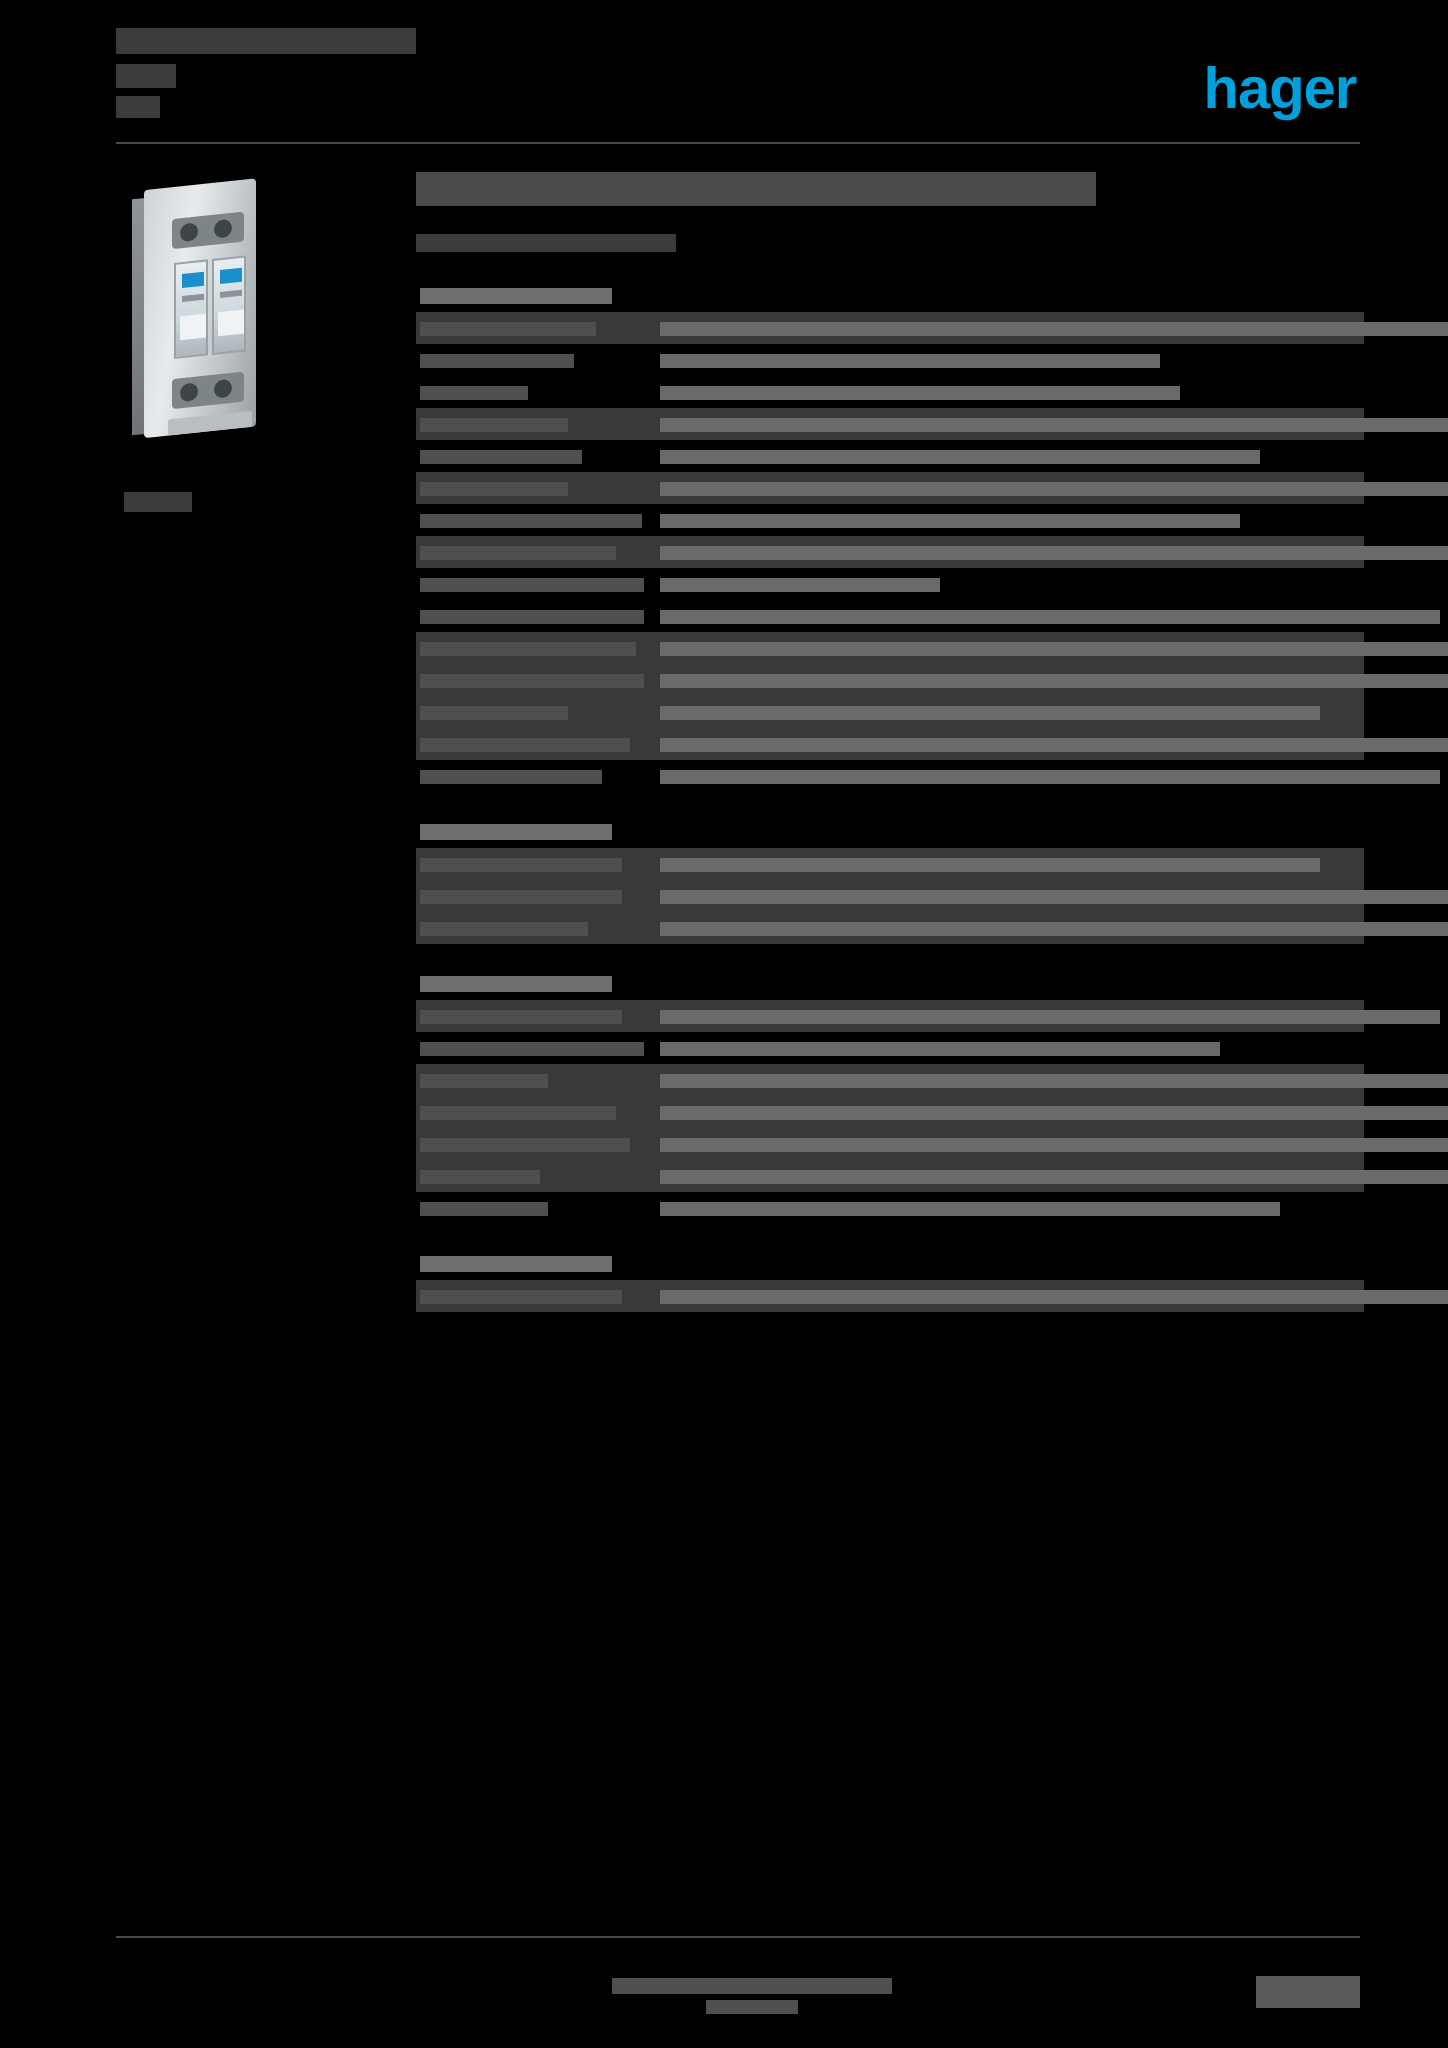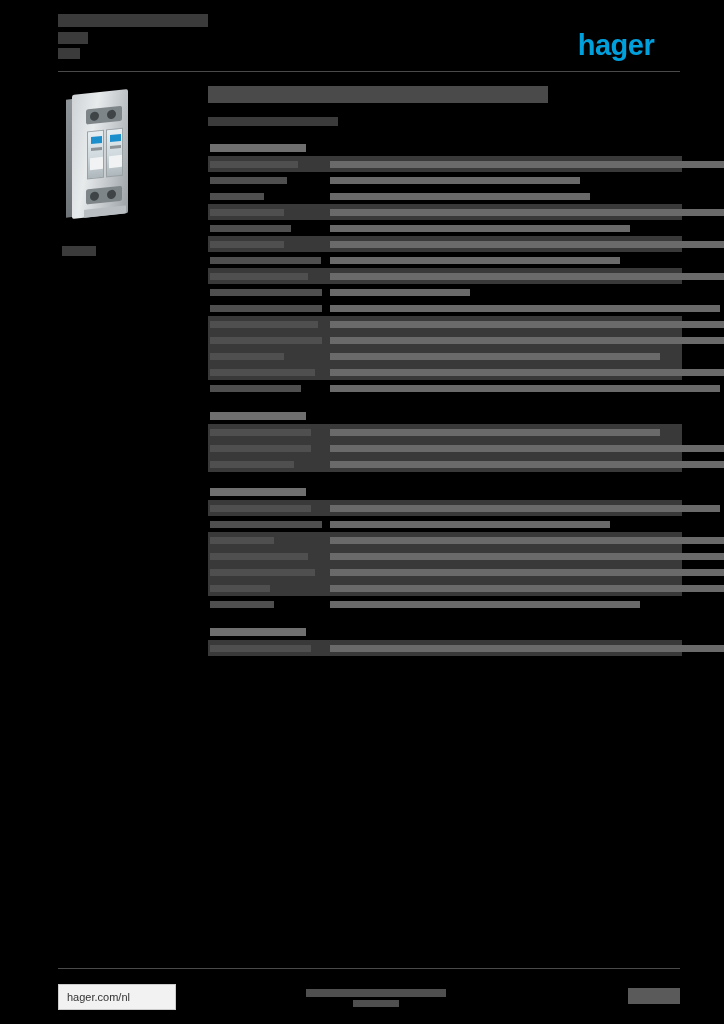--- a/index.html
+++ b/index.html
@@ -19,21 +19,21 @@
     height: 1024px;
     background: #000000;
     box-sizing: border-box;
   }
 
   
   .header {
     position: absolute;
     left: 58px;
     top: 14px;
-    right: 52px;
+    right: 28px;
     height: 52px;
   }
   .doc-type {
     position: absolute;
     left: 0;
     top: 0;
     width: 150px;
     height: 13px;
     background: #3b3b3b;
     color: transparent;
@@ -602,23 +602,20 @@
             <td class="cell-value">
               <span class="bar light" style="width: 420px;"></span>
             </td>
           </tr>
         </tbody>
     </table>
   </div>
 
   <div class="footer-rule"></div>
   <div class="footer">
-    <div class="footer-site">
-      <span class="footer-site-text">hager.com/nl</span>
-    </div>
     <div class="footer-center">
       <div class="footer-line1"></div>
       <div class="footer-line2"></div>
     </div>
     <div class="footer-page"></div>
   </div>
 
 </div>
 
 </body></html>

